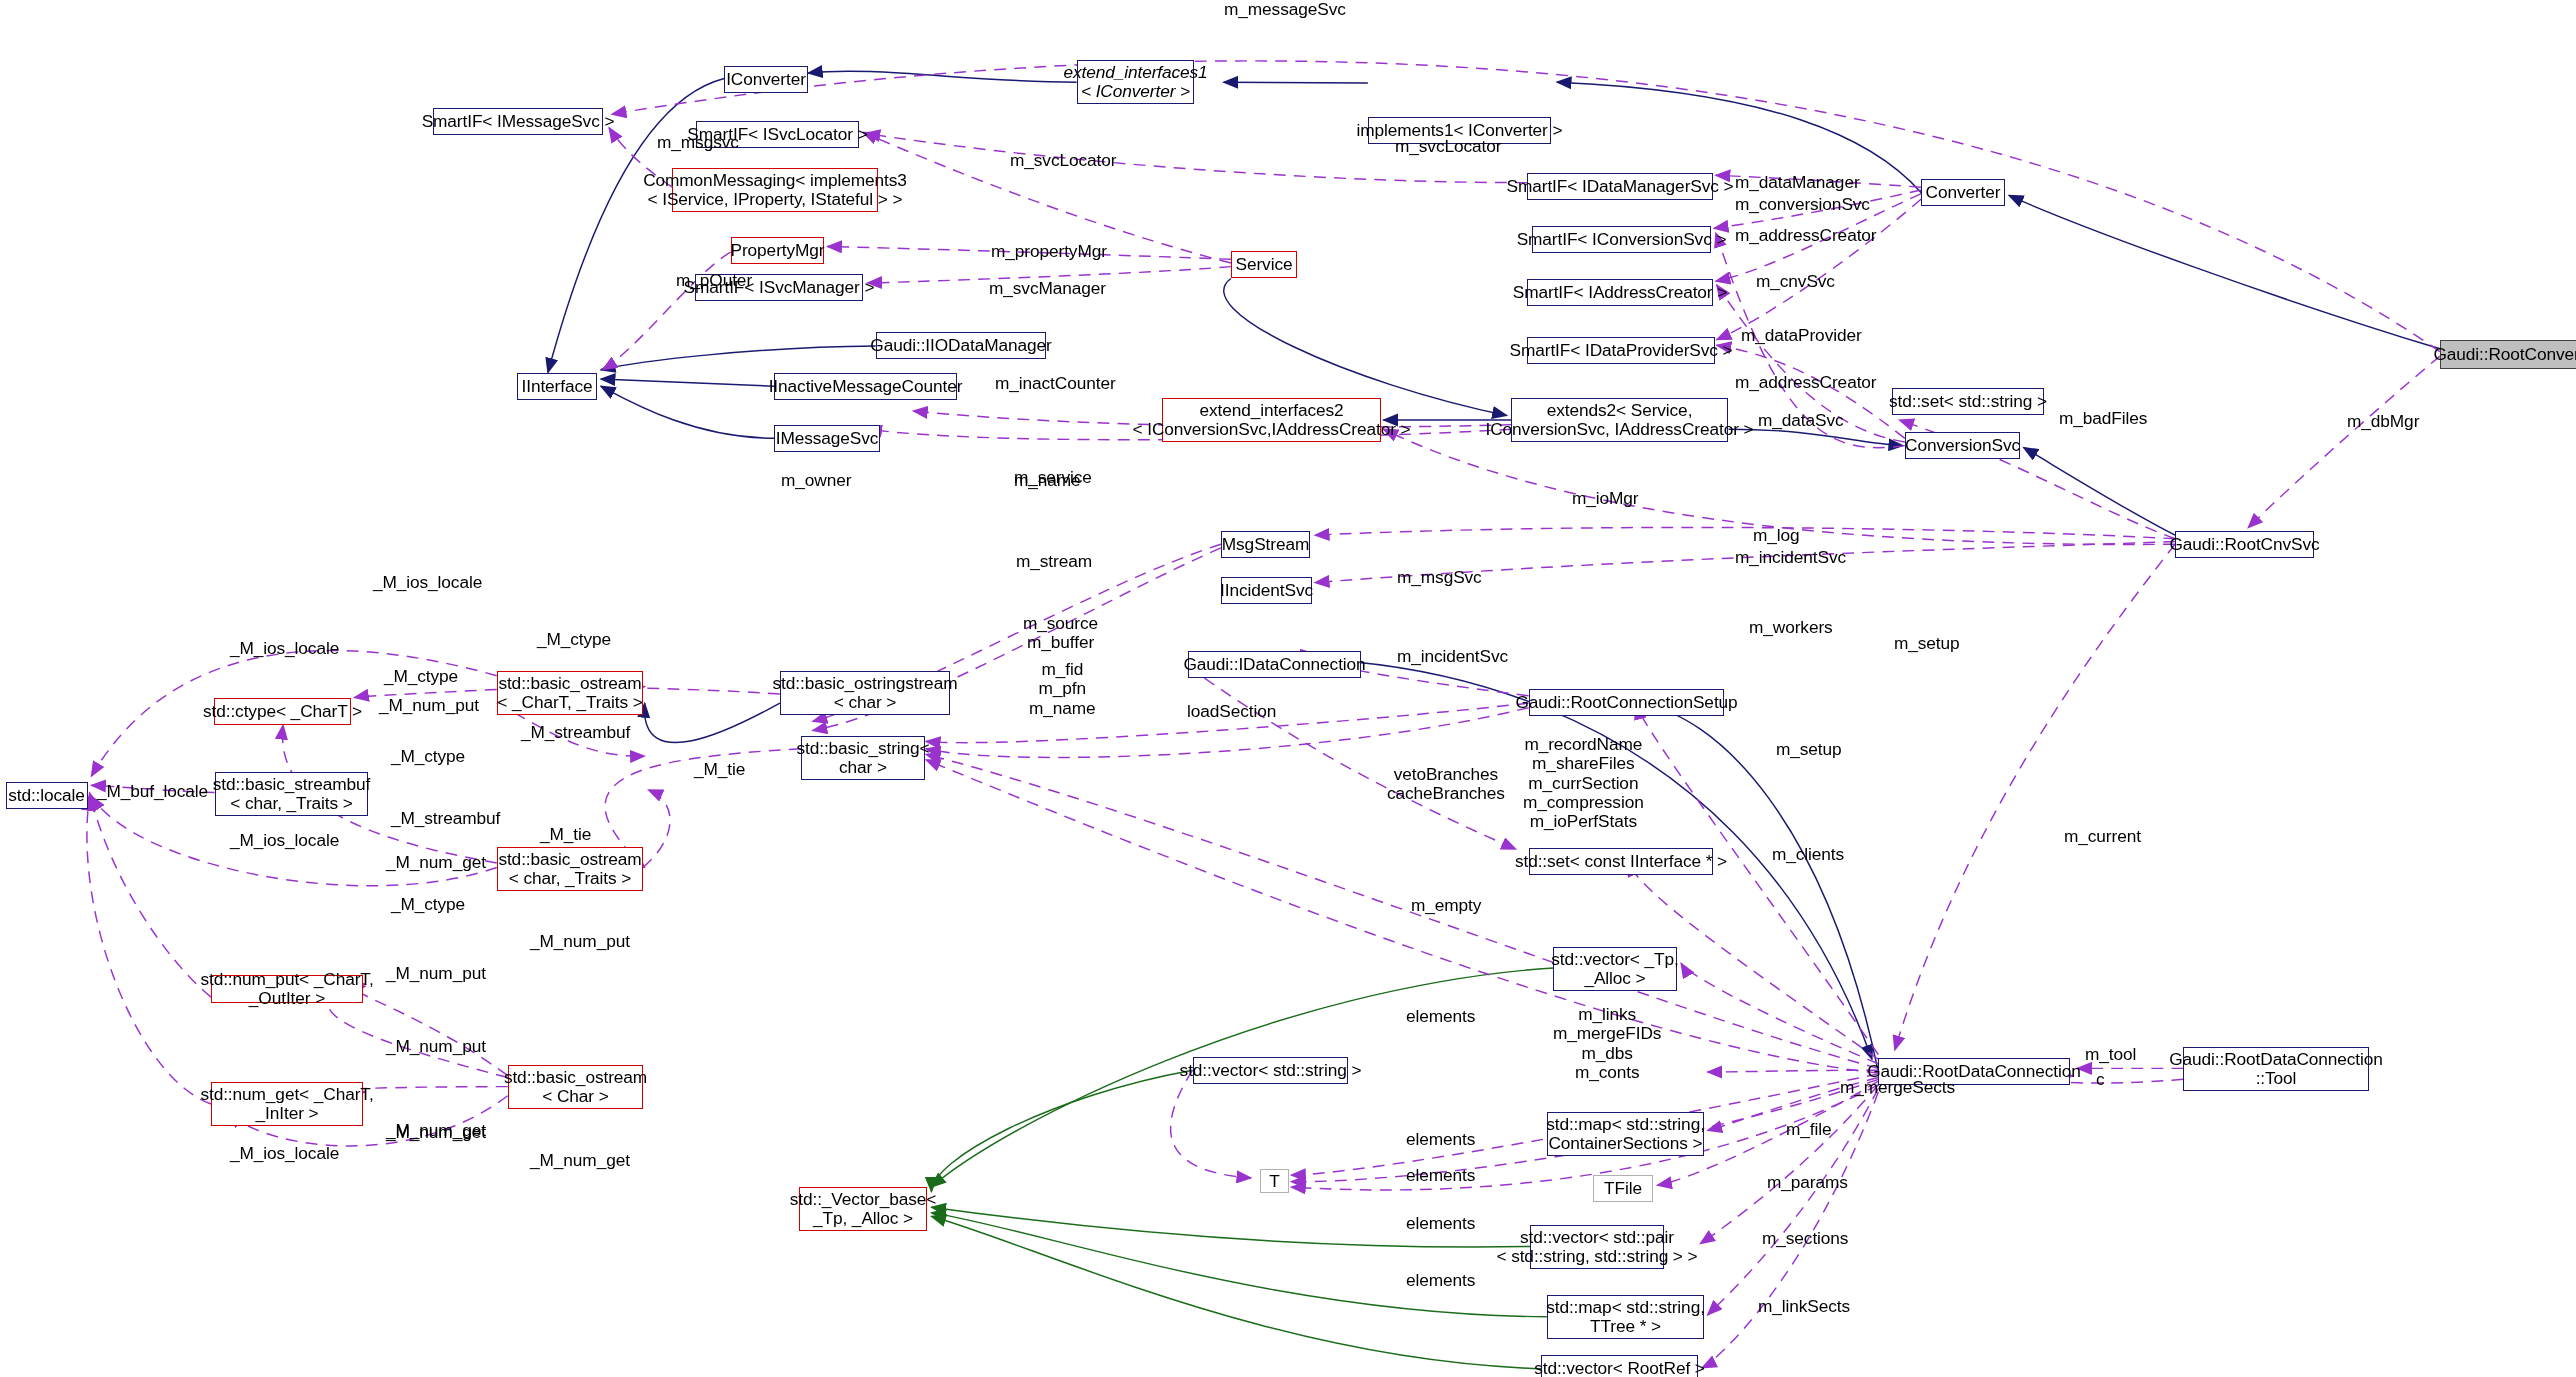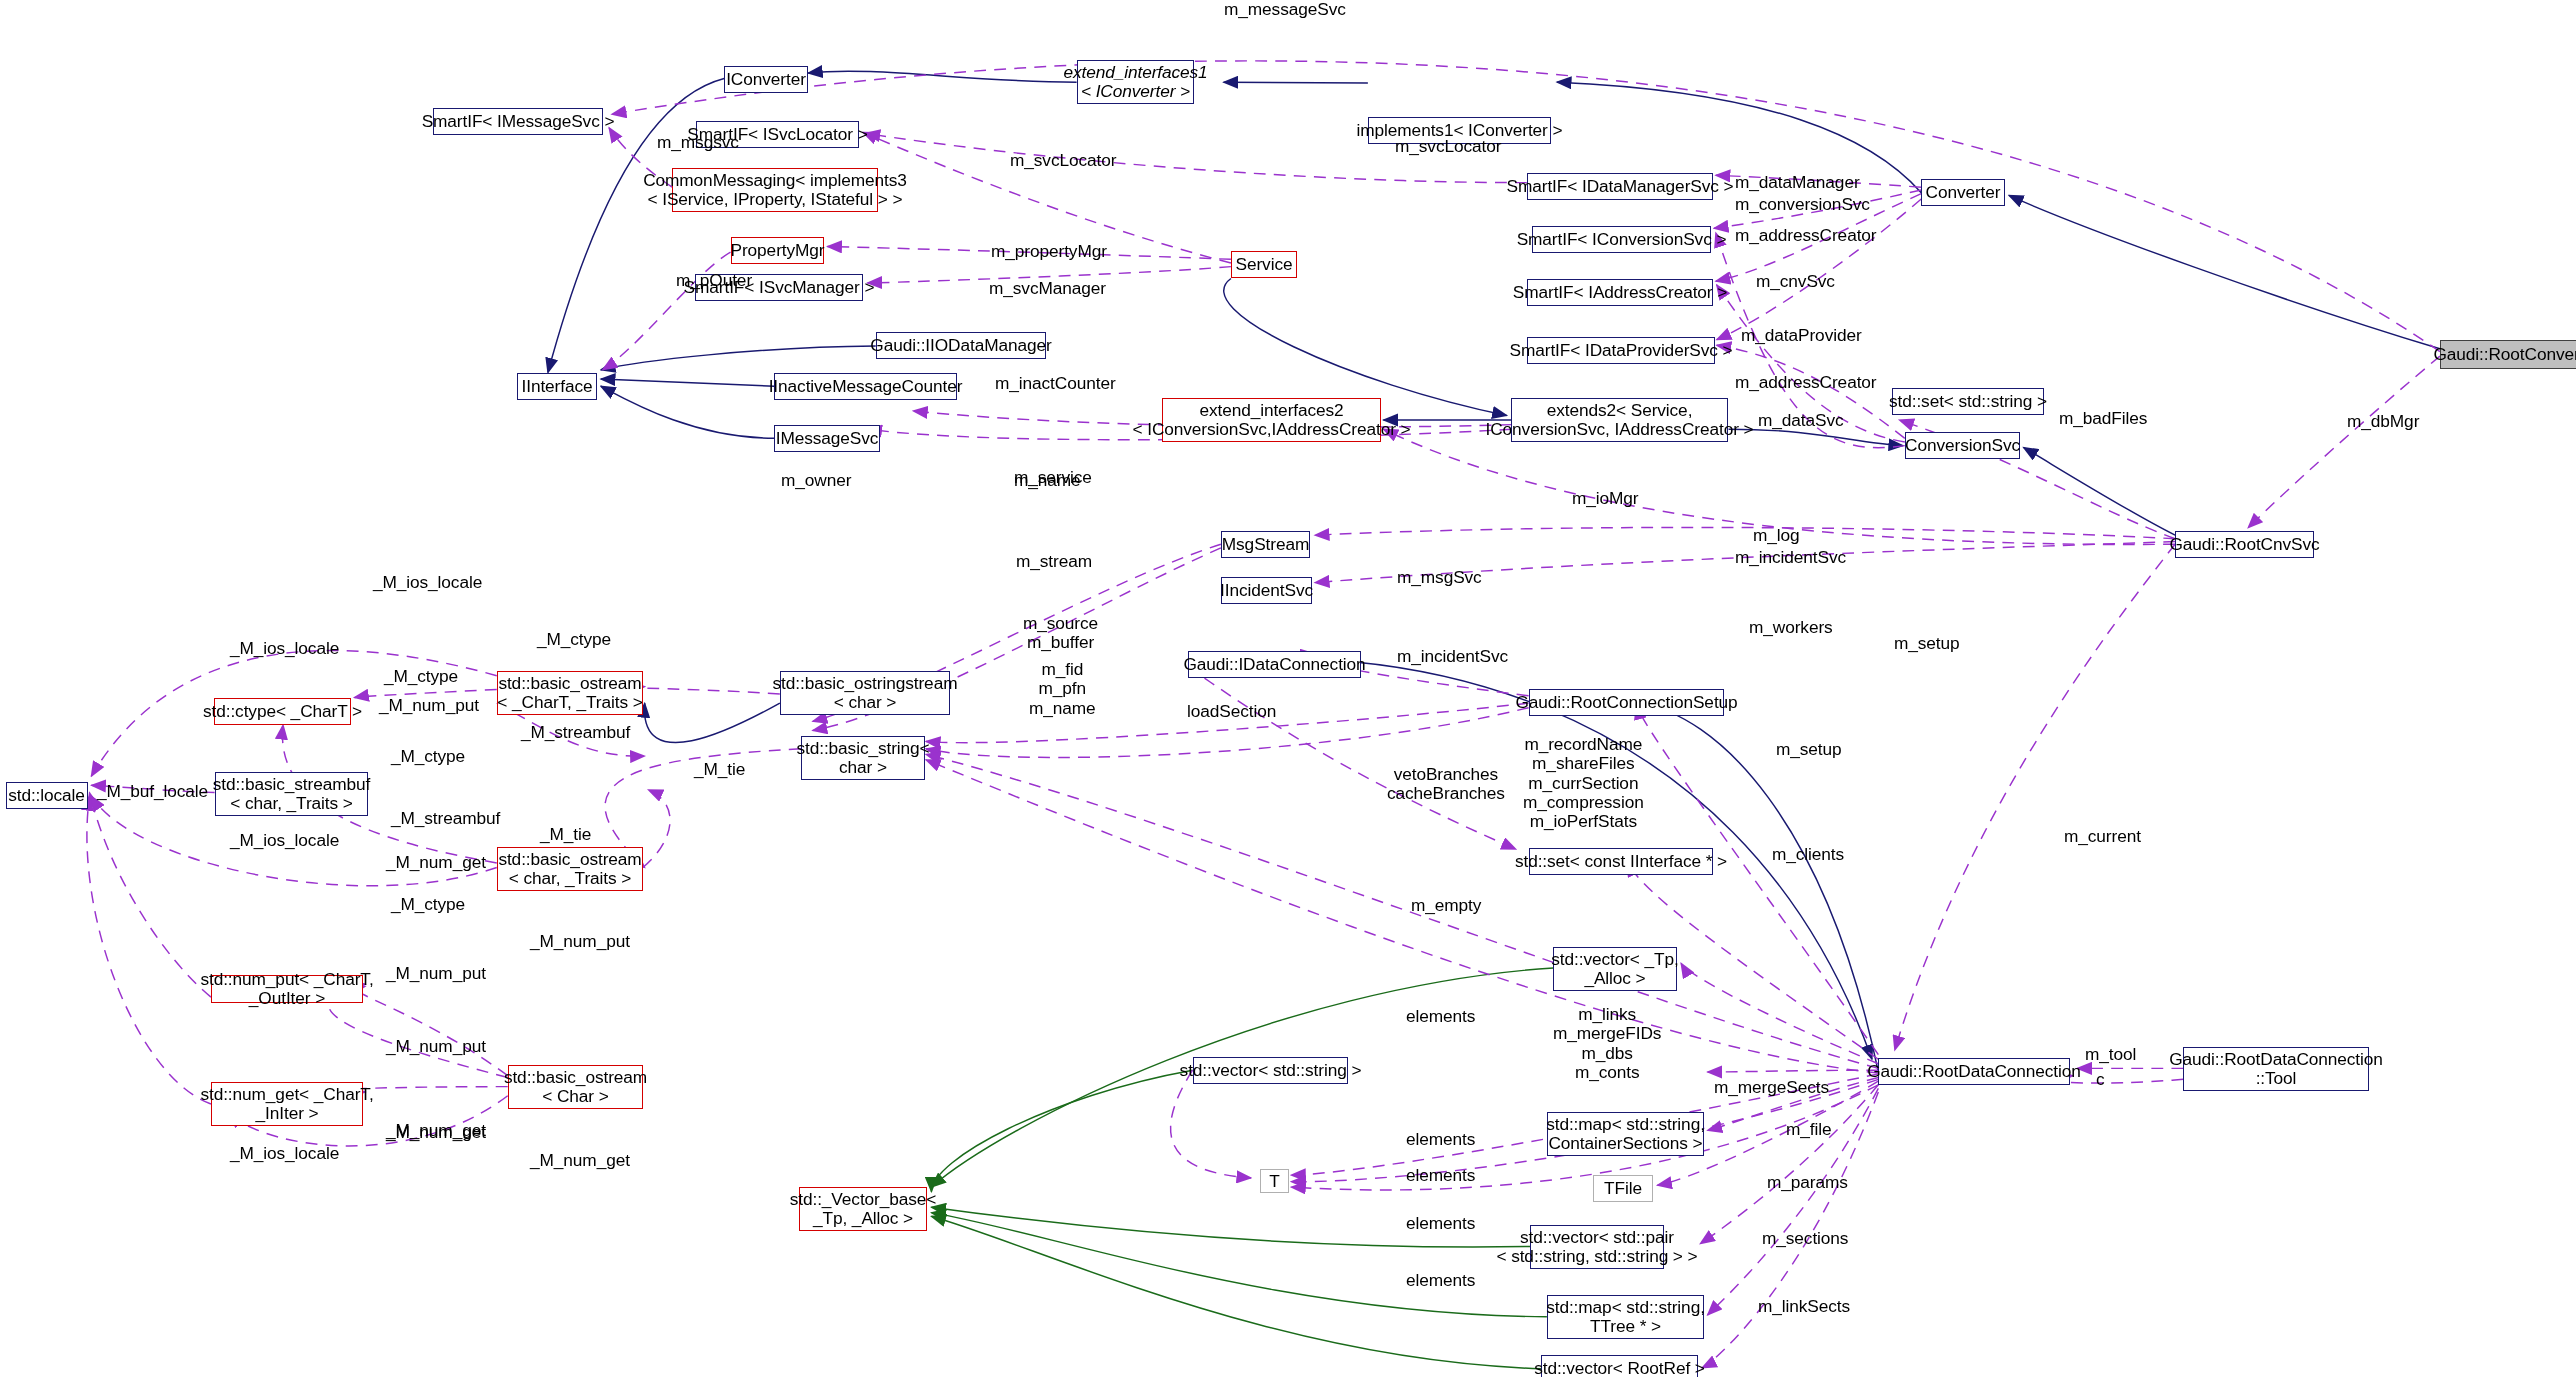--- a/index.html
+++ b/index.html
@@ -268,21 +268,21 @@
       <div class="edge-label" style="left: 1772px; top: 845px;">m_clients</div>
       <div class="edge-label" style="left: 2064px; top: 827px;">m_current</div>
       <div class="edge-label" style="left: 1411px; top: 896px;">m_empty</div>
       <div class="edge-label" style="left: 1406px; top: 1007px;">elements</div>
       <div class="edge-label" style="left: 1553px; top: 1005px;">m_links
 m_mergeFIDs
 m_dbs
 m_conts</div>
       <div class="edge-label" style="left: 2085px; top: 1045px;">m_tool</div>
       <div class="edge-label" style="left: 2096px; top: 1070px;">c</div>
-      <div class="edge-label" style="left: 1714px; top: 1078px;">m_mergeSects</div>
+      <div class="edge-label" style="left: 1840px; top: 1078px;">m_mergeSects</div>
       <div class="edge-label" style="left: 1406px; top: 1130px;">elements</div>
       <div class="edge-label" style="left: 1786px; top: 1120px;">m_file</div>
       <div class="edge-label" style="left: 1406px; top: 1166px;">elements</div>
       <div class="edge-label" style="left: 1767px; top: 1173px;">m_params</div>
       <div class="edge-label" style="left: 1406px; top: 1214px;">elements</div>
       <div class="edge-label" style="left: 1762px; top: 1229px;">m_sections</div>
       <div class="edge-label" style="left: 1406px; top: 1271px;">elements</div>
       <div class="edge-label" style="left: 1758px; top: 1297px;">m_linkSects</div>
       <div class="edge-label" style="left: 373px; top: 573px;">_M_ios_locale</div>
       <div class="edge-label" style="left: 230px; top: 639px;">_M_ios_locale</div>

